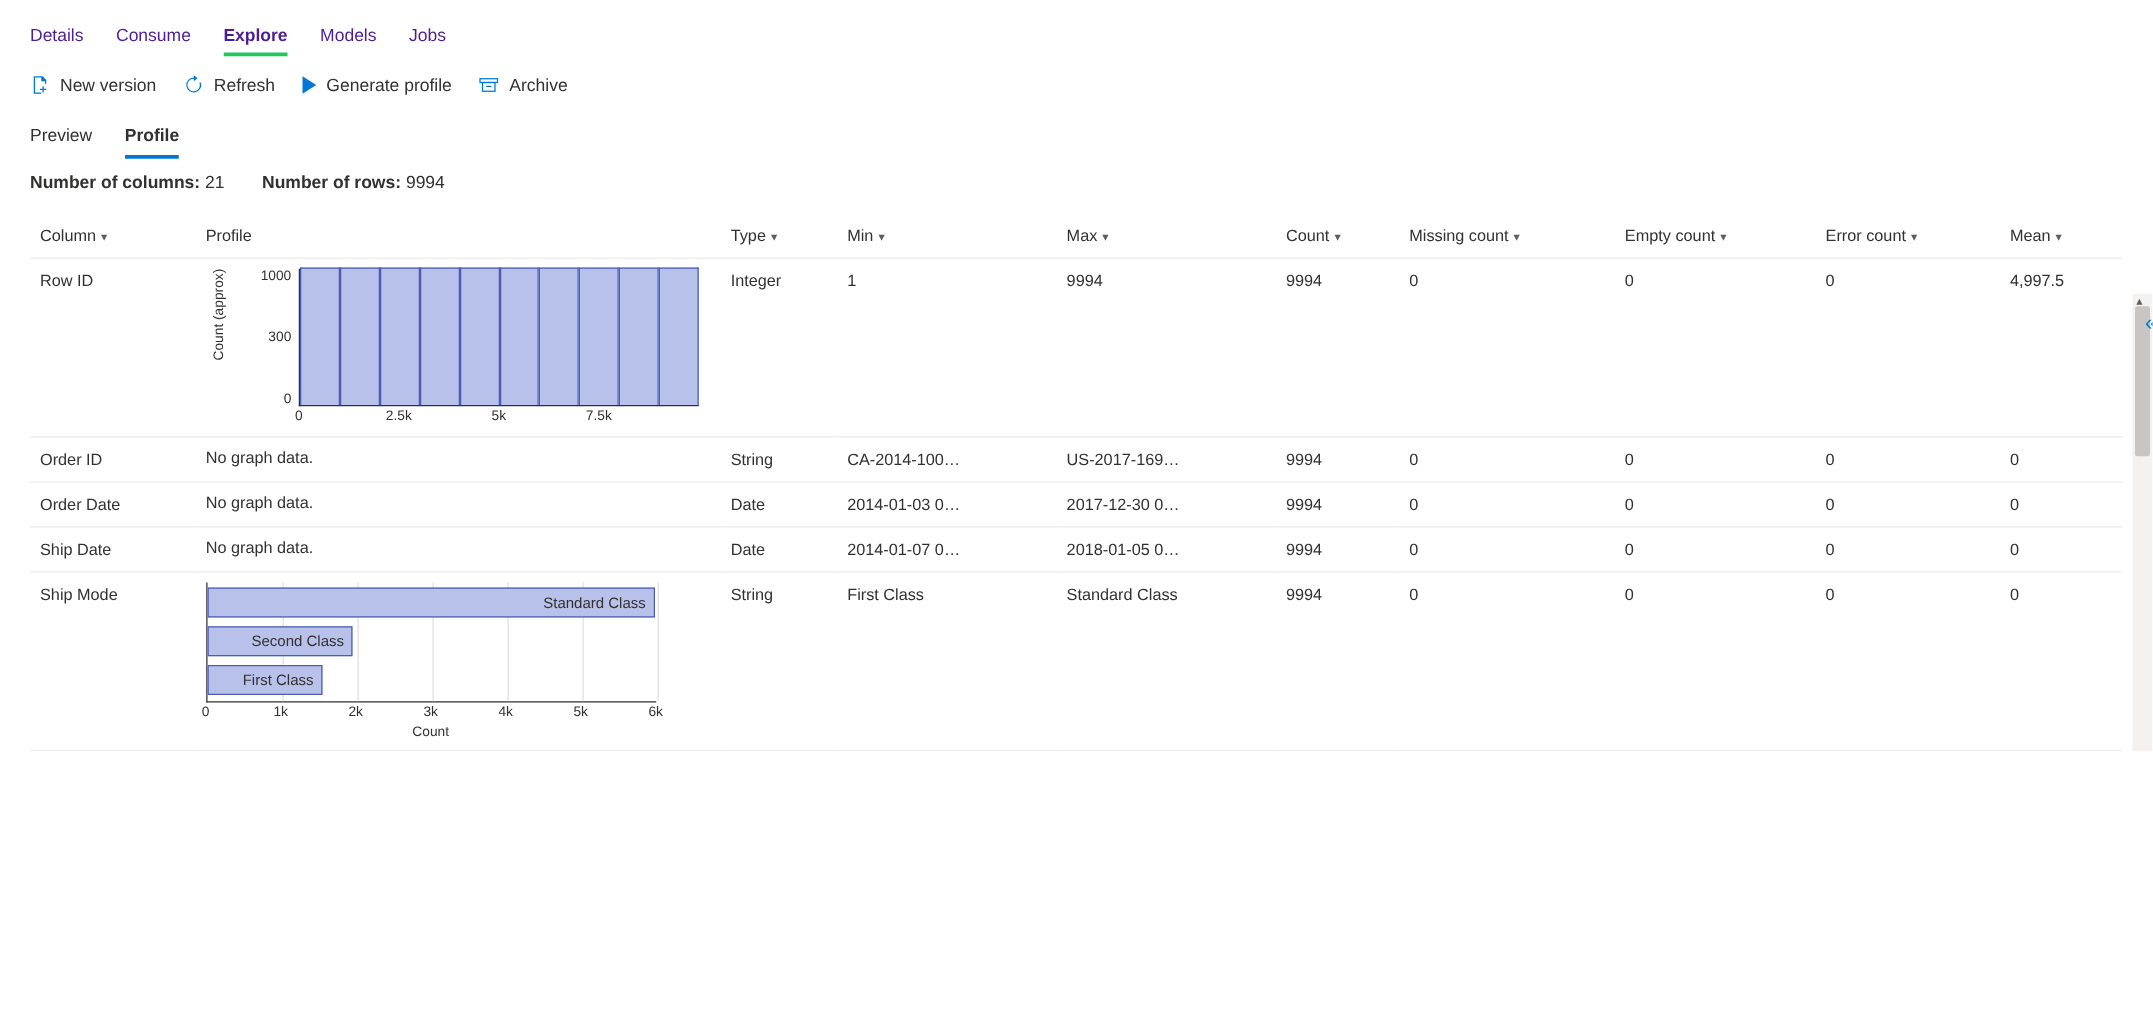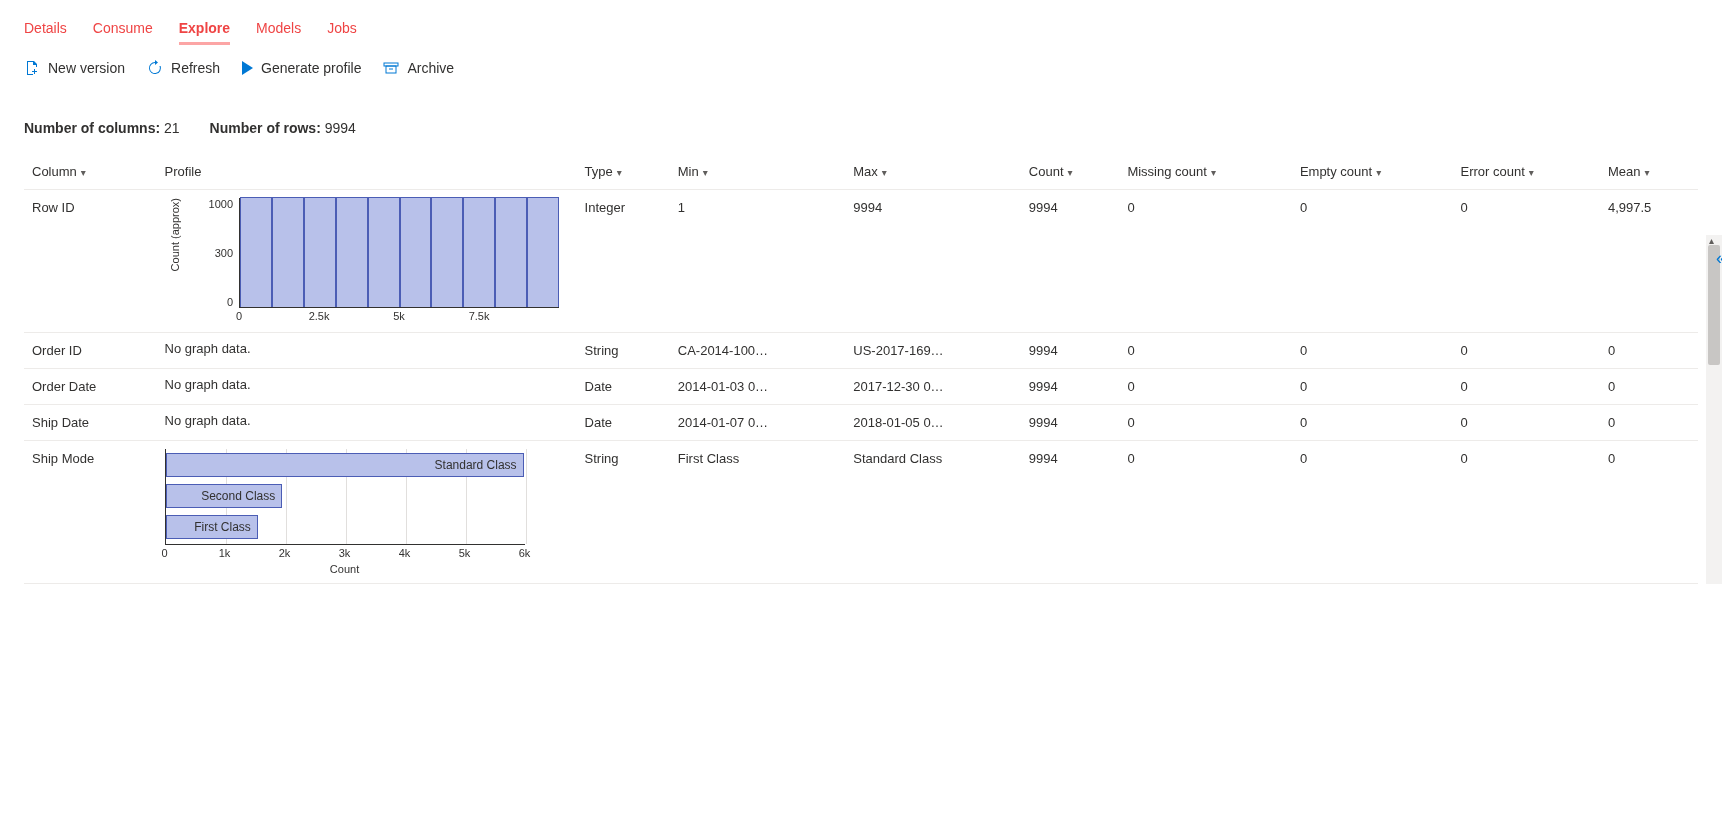--- a/index.html
+++ b/index.html
@@ -21,25 +21,25 @@
     font-size: 14px;
     display: flex; align-items: center; gap: 10px;
     cursor: pointer;
     min-width: 140px;
     justify-content: space-between;
   }
   .star-icon { color: #d13438; font-size: 18px; }
 
   
   .tabs { display: flex; gap: 26px; border-bottom: 1px solid transparent; margin-bottom: 14px; }
-  .tab { padding: 6px 0; cursor: pointer; color: #ef4444; }
-  .tab.active { font-weight: 600; border-bottom: 3px solid #fca5a5; }
-
-  
-  .toolbar { display: flex; gap: 22px; margin-bottom: 44px; align-items: center; }
+  .tab { padding: 6px 0; cursor: pointer; color: #4c1d95; }
+  .tab.active { font-weight: 600; border-bottom: 3px solid #22c55e; }
+
+  
+  .toolbar { display: flex; gap: 22px; margin-bottom: 20px; align-items: center; }
   .tool { display: flex; align-items: center; gap: 8px; cursor: pointer; color: #323130; }
   .tool-icon { color: #0078d4; display: inline-flex; }
   .play-icon { width: 0; height: 0; border-left: 11px solid #0078d4; border-top: 7px solid transparent; border-bottom: 7px solid transparent; }
 
   
   .subtabs { display: flex; gap: 26px; margin-bottom: 10px; }
   .subtab { padding: 4px 0 8px 0; cursor: pointer; }
   .subtab.active { font-weight: 600; border-bottom: 3px solid #0078d4; }
 
   
@@ -152,20 +152,24 @@
         <svg width="16" height="16" viewBox="0 0 16 16">
             <rect x="1" y="3" width="14" height="3" fill="none" stroke="#0078d4"></rect>
             <rect x="3" y="6" width="10" height="7" fill="none" stroke="#0078d4"></rect>
             <line x1="6" y1="9" x2="10" y2="9" stroke="#0078d4"></line>
           </svg>
       </span>
       <span>Archive</span>
     </div>
   </div>
 
+  <div class="subtabs">
+    <div class="subtab">Preview</div>
+    <div class="subtab active">Profile</div>
+  </div>
 
   <div class="stats">
     <div>
       <span>Number of columns:</span>
       <span class="val">21</span>
     </div>
     <div>
       <span>Number of rows:</span>
       <span class="val">9994</span>
     </div>

